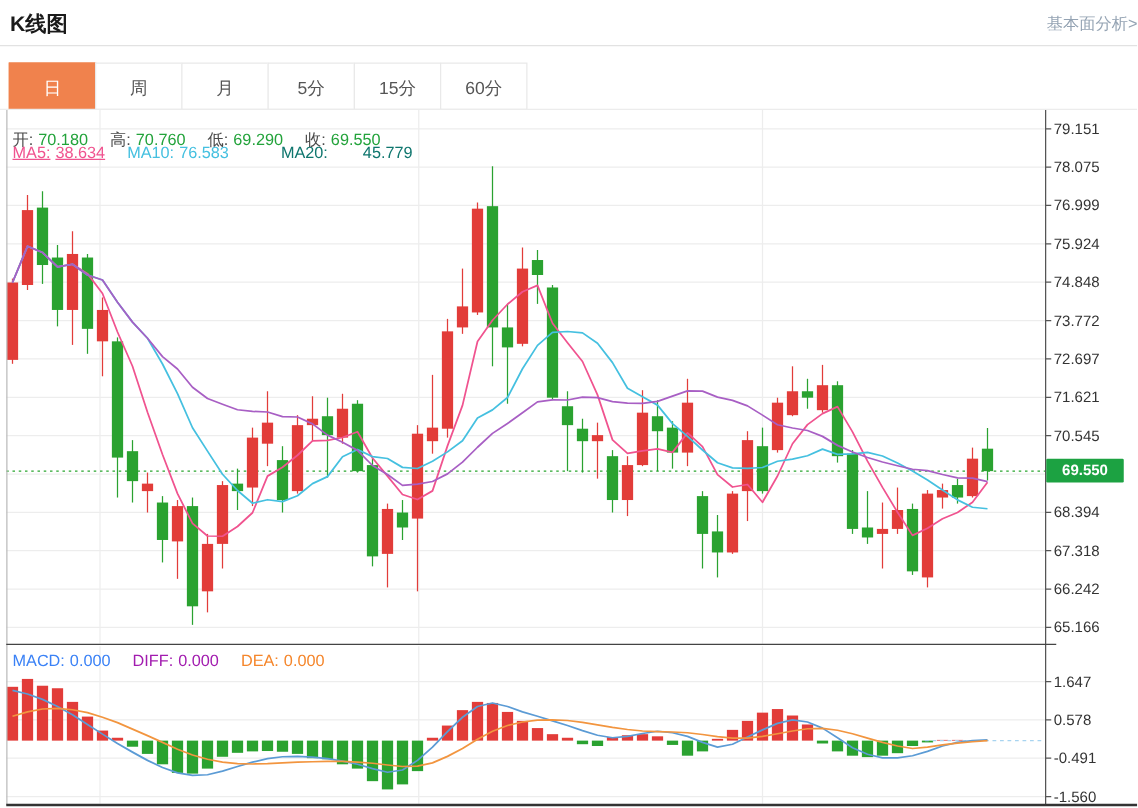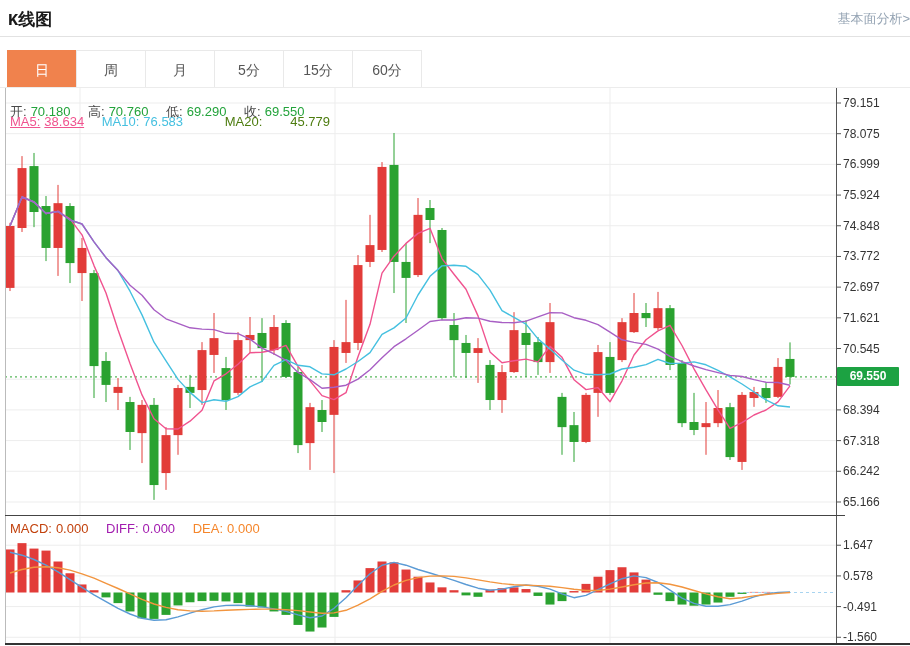--- a/index.html
+++ b/index.html
@@ -1,34 +1,34 @@
 <!DOCTYPE html>
 <html><head>
 <meta charset="utf-8">
 <style>
   html,body{margin:0;padding:0;background:#fff;}
   #app{position:relative;width:910px;height:646px;background:#fff;
        font-family:"Liberation Sans",sans-serif;overflow:hidden;}
-  .hdr-title{position:absolute;left:8px;top:8px;font-size:17px;font-weight:bold;color:#1a1a1a;font-family:Liberation Mono, monospace;}
+  .hdr-title{position:absolute;left:8px;top:8px;font-size:17px;font-weight:bold;color:#1a1a1a;}
   .hdr-link{position:absolute;right:0;top:10px;font-size:13px;color:#94a3b3;cursor:pointer;}
   .hdr-divider{position:absolute;left:0;top:36px;width:910px;height:1px;background:#e2e2e2;}
   .tabs{position:absolute;left:8px;top:50px;height:38px;display:flex;}
   .tab{width:70px;height:38px;line-height:38px;text-align:center;font-size:14px;color:#555;
        background:#fff;border:1px solid #e9e9e9;margin-left:-1px;box-sizing:border-box;cursor:pointer;}
   .tab.active{background:#f0824d;border-color:#f0824d;color:#fff;}
   .tabs-baseline{position:absolute;left:0;top:87px;width:910px;height:1px;background:#ececec;}
   .legend{position:absolute;font-size:13px;white-space:nowrap;}
   .legend span{margin-right:4px;}
   .legend .gap{margin-right:14px;}
   .lbl{color:#4a4a4a;}
   .val-green{color:#23a33b;}
   .ma5{color:#f0538f;text-decoration:underline;}
   .ma10{color:#45c0e0;}
-  .ma20{color:#4d7c0f;padding-left:24px;}
-  .macd-red{color:#c2410c;}
+  .ma20{color:#0f766e;padding-left:24px;}
+  .macd-red{color:#3b82f6;}
   .macd-blue{color:#a21caf;}
   .macd-orange{color:#f5862b;}
   #chart-svg{position:absolute;left:0;top:88px;}
   .price-tag{position:absolute;left:837px;width:62px;height:19px;line-height:19px;text-align:center;
              font-size:12px;font-weight:bold;color:#fff;background:#1ca242;border-radius:1px;}
 </style>
 </head>
 <body>
 
 <div id="app">

